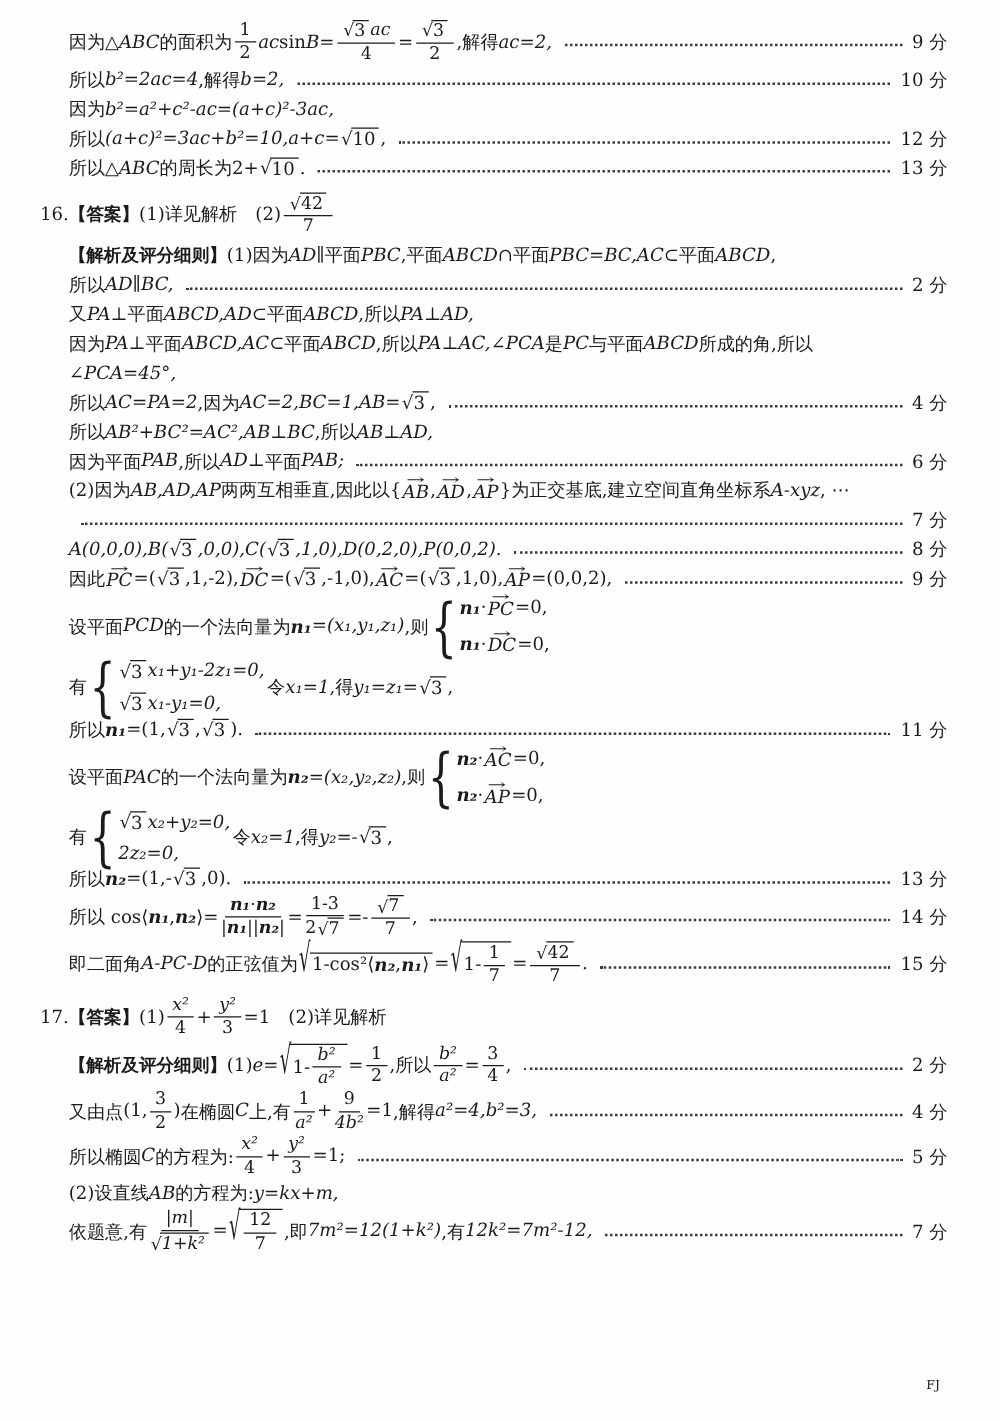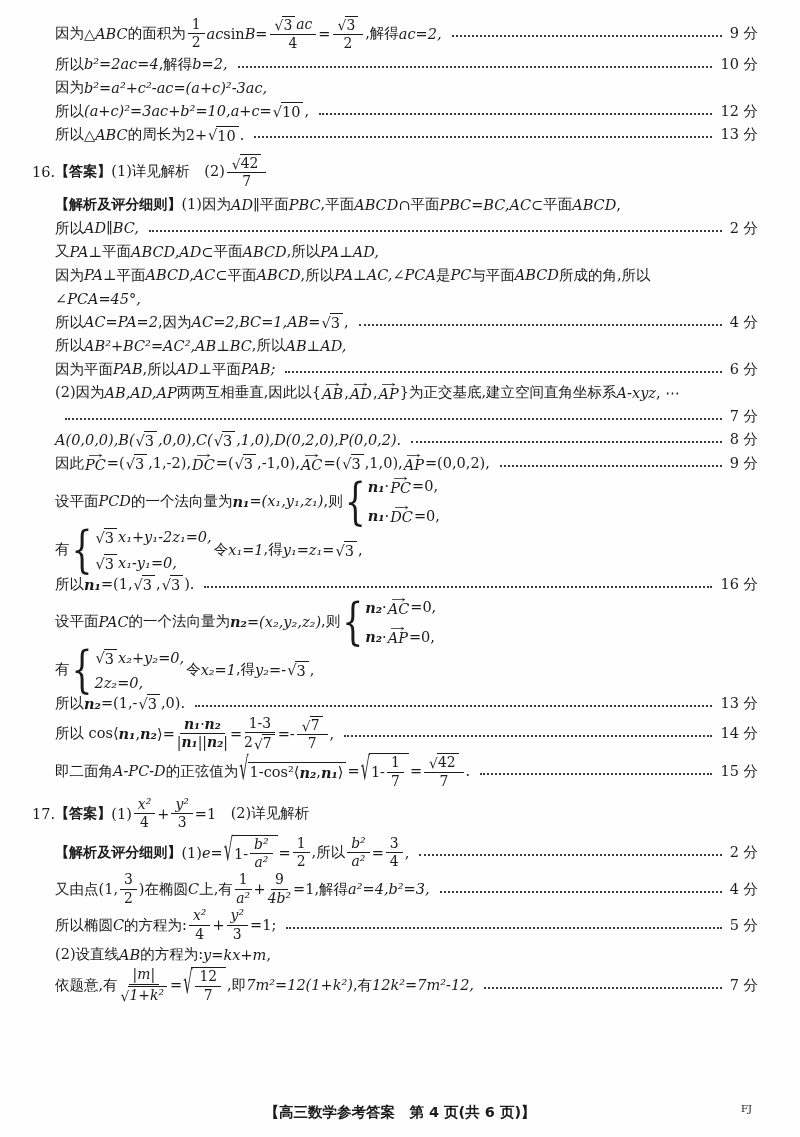--- a/index.html
+++ b/index.html
@@ -466,21 +466,21 @@
           <span class="tok-c">,</span>
           <span class="sqrt">
             <span class="rsym">√</span>
             <span class="rbody">
               <span class="tok-c">3</span>
             </span>
           </span>
           <span class="tok-c">).</span>
         </span>
         <span class="leader"></span>
-        <span class="score">16 分</span>
+        <span class="score">11 分</span>
       </div>
       <div class="line">
         <span class="content">
           <span class="tok-c">设平面 </span>
           <span class="tok-m">PAC</span>
           <span class="tok-c"> 的一个法向量为</span>
           <span class="tok-bm">n₂</span>
           <span class="tok-m">=(x₂,y₂,z₂)</span>
           <span class="tok-c">,则</span>
           <span class="cases">
@@ -847,16 +847,15 @@
           <span class="tok-c">,即 </span>
           <span class="tok-m">7m²=12(1+k²)</span>
           <span class="tok-c">,有 </span>
           <span class="tok-m">12k²=7m²-12,</span>
         </span>
         <span class="leader"></span>
         <span class="score">7 分</span>
       </div>
     </div>
   <div class="footer">
-    <span class="footer-title">【高三数学参考答案　第 4 页(共 6 页)】</span>
     <span class="footer-code">FJ</span>
   </div>
 </div>
 
 </body></html>

